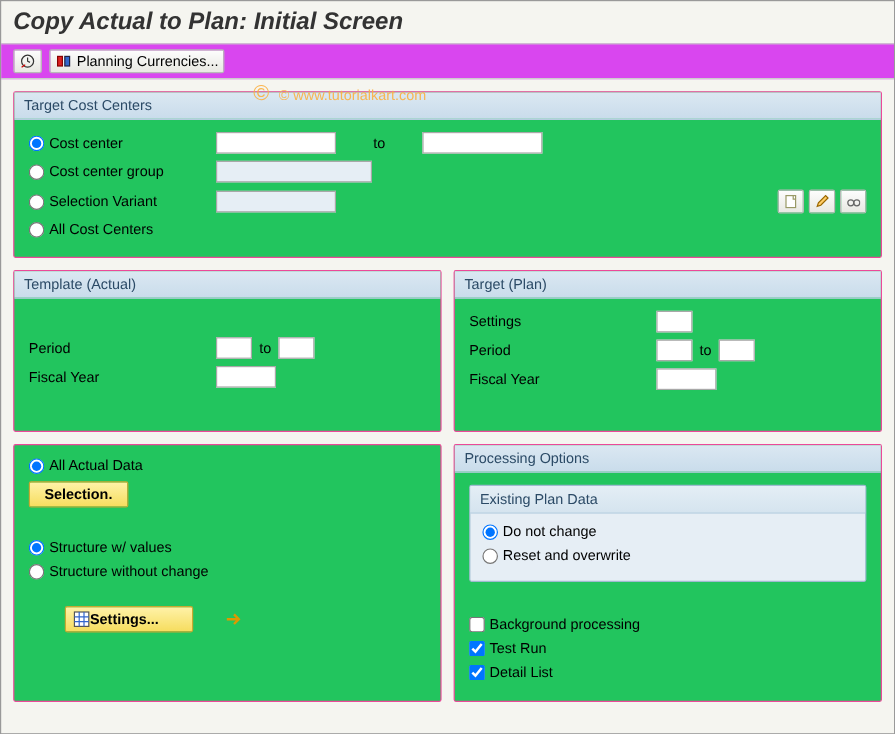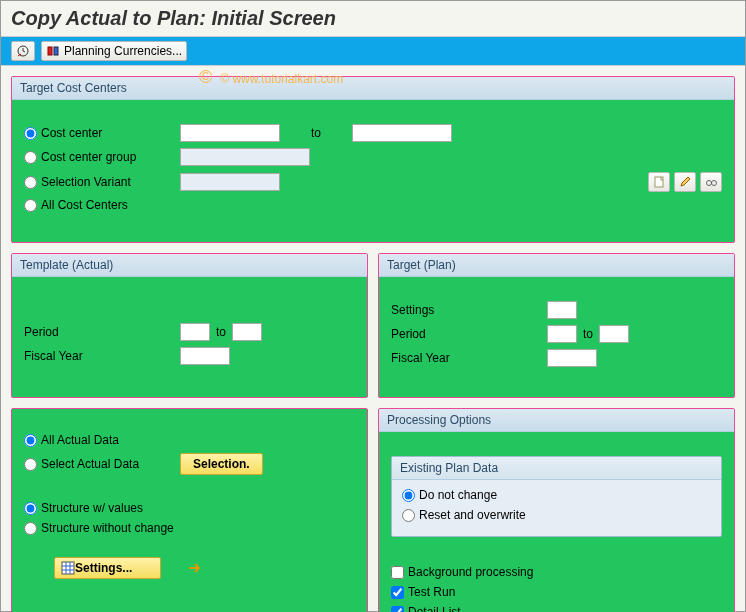--- a/index.html
+++ b/index.html
@@ -1,37 +1,37 @@
 <!DOCTYPE html>
 <html><head>
 <meta charset="utf-8">
 <style>
   * { box-sizing: border-box; font-family: Arial, sans-serif; font-size: 12px; }
   body { margin: 0; background: #f5f5f0; }
   .window { width: 746px; height: 612px; border: 1px solid #999; background: #f5f5f0; position: relative; }
   .titlebar { padding: 6px 10px; font-size: 20px; font-weight: bold; font-style: italic; color: #333; }
-  .toolbar { padding: 4px 10px; background: #0ea5e9; border-top: 1px solid #ccc; border-bottom: 1px solid #ccc; display: flex; align-items: center; gap: 6px; }
+  .toolbar { padding: 4px 10px; background: #d946ef; border-top: 1px solid #ccc; border-bottom: 1px solid #ccc; display: flex; align-items: center; gap: 6px; }
   .toolbar .tool-btn { border: 1px solid #b8b8b8; background: linear-gradient(#fdfdfd,#e8e8e2); padding: 2px 4px; border-radius: 2px; cursor: pointer; display:inline-flex; align-items:center; gap:4px;}
   .content { padding: 10px; }
   .groupbox { border: 1px solid #ec4899; background: #22c55e; margin-bottom: 10px; border-radius: 2px; }
   .groupbox .gb-title { background: linear-gradient(#dbe8f2,#c9dceb); padding: 4px 8px; color: #2b4a66; border-bottom: 1px solid #b5cde0; }
-  .groupbox .gb-body { padding: 24px 12px; }
+  .groupbox .gb-body { padding: 10px 12px; }
   .row { display: flex; align-items: center; margin-bottom: 6px; gap:6px; }
   .labelcol { width: 150px; }
   input[type="text"].f { border: 1px solid #a8a8a8; background:#fff; height: 18px; padding:0 3px;}
   input[type="text"].f.dis { background:#e6eef5; }
   input[type="radio"], input[type="checkbox"] { margin: 0 4px 0 0; vertical-align: middle; }
   label.r { display:inline-flex; align-items:center; cursor:pointer; }
   .two-col { display:flex; gap:10px; }
   .two-col > .groupbox { flex:1; margin-bottom:0; }
   .btn-yellow { background: linear-gradient(#fff2a8,#f6dd5f); border:1px solid #c9a931; padding:3px 20px; font-weight:bold; cursor:pointer; border-radius:2px; }
   .icon-btns { display:flex; gap:4px; }
   .icon-btns .ib { width:22px; height:20px; border:1px solid #b8b8b8; background:linear-gradient(#fdfdfd,#e8e8e2); border-radius:2px; cursor:pointer; display:flex; align-items:center; justify-content:center;}
   .nested-box { border:1px solid #9ebbd0; background:#e6eef5; border-radius:2px; margin-bottom:10px;}
-  .watermark { position:absolute; top:62px; left:198px; font-family: Georgia, serif; font-size:22px; color:#fbb040; opacity:.9; pointer-events:none; }
+  .watermark { position:absolute; top:62px; left:210px; font-family: Georgia, serif; font-size:22px; color:#fbb040; opacity:.9; pointer-events:none; }
   .watermark .c { font-size:18px; margin-right:8px; }
 </style>
 </head>
 <body>
 
 <div class="window">
   <div class="titlebar">Copy Actual to Plan: Initial Screen</div>
 
   <div class="toolbar">
     <span class="tool-btn">
@@ -151,24 +151,20 @@
     <div class="two-col">
       <div class="groupbox">
         <div class="gb-body" style="min-height:190px;">
           <div class="row">
             <label class="r">
               <input type="radio" name="ad1" checked="" style="">
               <span>All Actual Data</span>
             </label>
           </div>
           <div class="row">
-            <label class="r labelcol">
-              <input type="radio" name="ad1" style="">
-              <span>Select Actual Data</span>
-            </label>
             <button class="btn-yellow" style="padding:3px 12px;">Selection.</button>
           </div>
           <div style="height:20px;"></div>
           <div class="row">
             <label class="r">
               <input type="radio" name="ad2" checked="" style="">
               <span>Structure w/ values</span>
             </label>
           </div>
           <div class="row">

